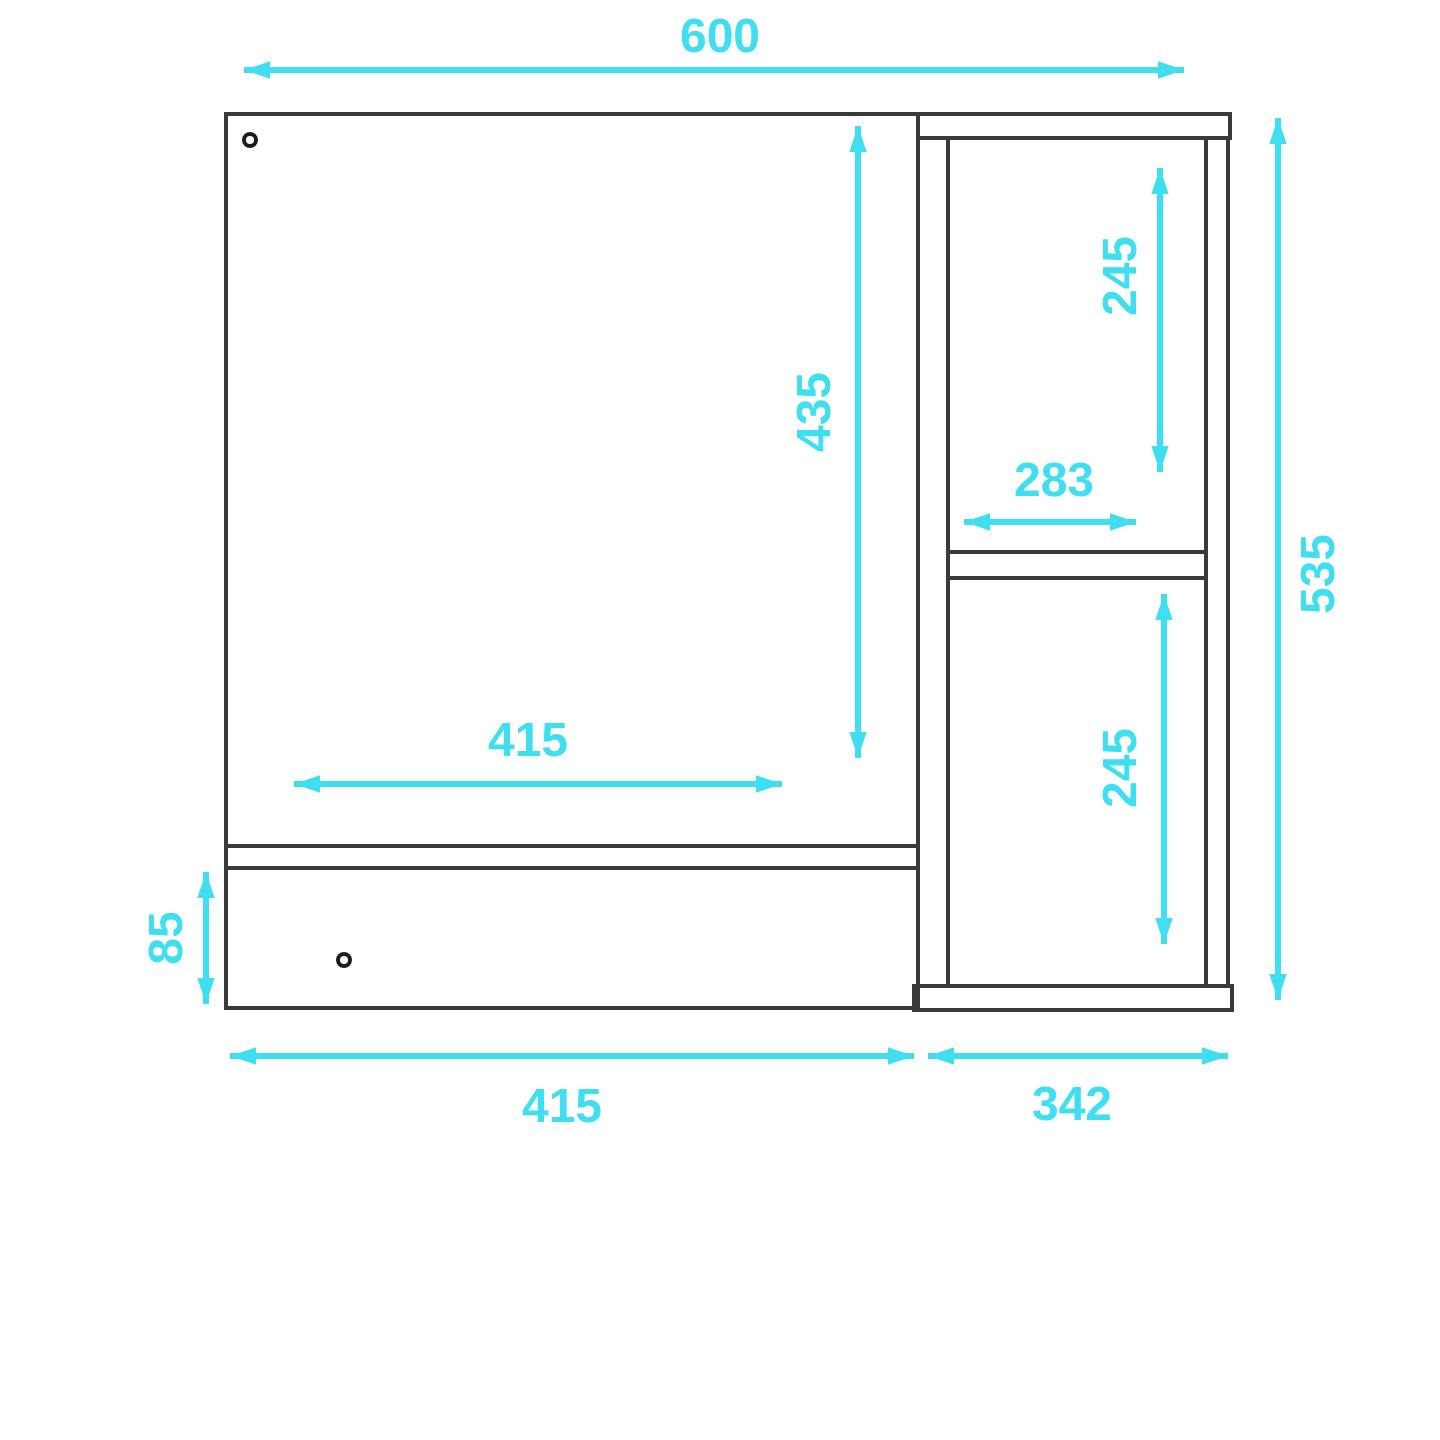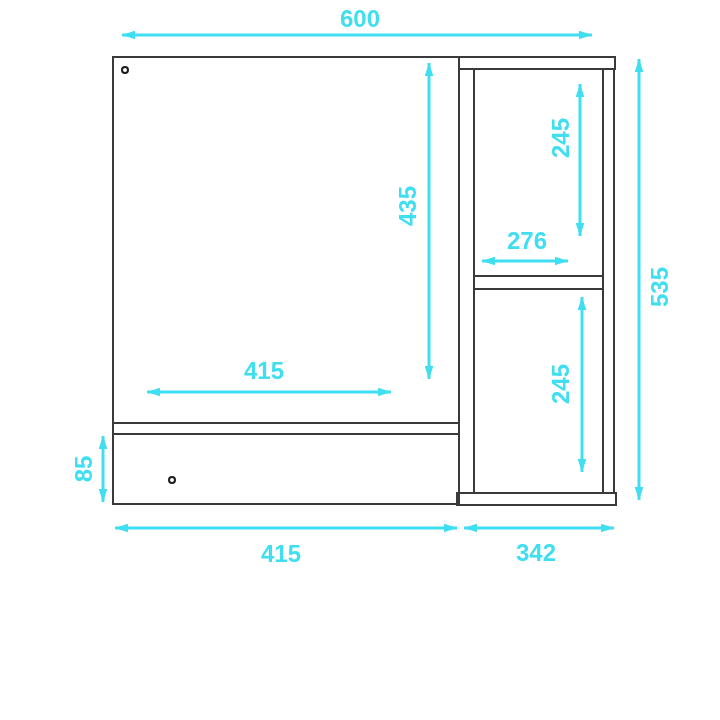--- a/index.html
+++ b/index.html
@@ -72,20 +72,20 @@
     <line x1="639" y1="59" x2="639" y2="500" marker-start="url(#ah)" marker-end="url(#ah)"></line>
     <line x1="103" y1="436" x2="103" y2="502" marker-start="url(#ah)" marker-end="url(#ah)"></line>
     <line x1="115" y1="528" x2="457" y2="528" marker-start="url(#ah)" marker-end="url(#ah)"></line>
     <line x1="464" y1="528" x2="614" y2="528" marker-start="url(#ah)" marker-end="url(#ah)"></line>
   </svg>
 
   <span class="dim-label" style="left:360px;top:19px;">600</span>
   <span class="dim-label vert" style="left:408px;top:206px;">435</span>
   <span class="dim-label" style="left:264px;top:371px;">415</span>
   <span class="dim-label vert" style="left:561px;top:138px;">245</span>
-  <span class="dim-label" style="left:527px;top:241px;">276</span>
+  <span class="dim-label" style="left:527px;top:241px;">283</span>
   <span class="dim-label vert" style="left:561px;top:384px;">245</span>
   <span class="dim-label vert" style="left:660px;top:287px;">535</span>
   <span class="dim-label vert" style="left:84px;top:469px;">85</span>
   <span class="dim-label" style="left:281px;top:554px;">415</span>
   <span class="dim-label" style="left:536px;top:553px;">342</span>
 
 </div>
 
 </body></html>

